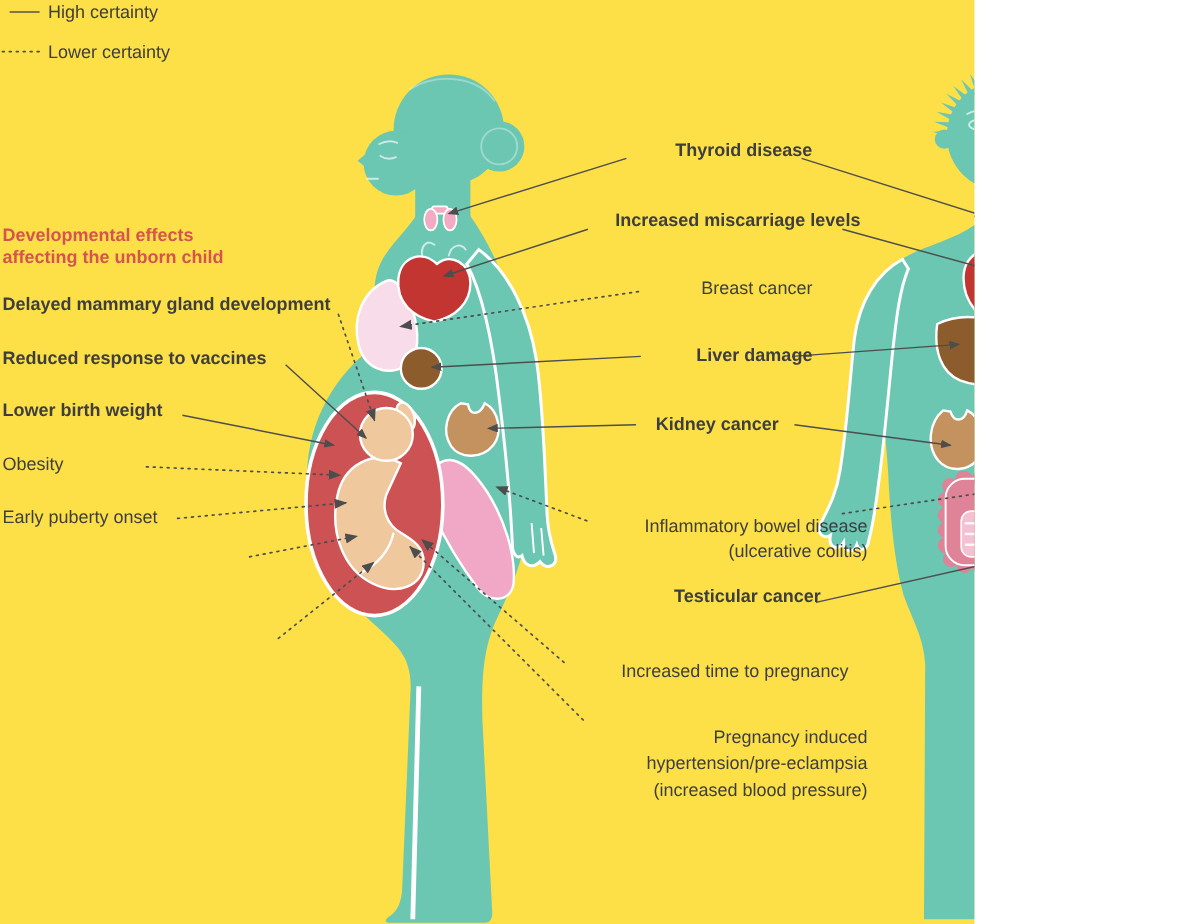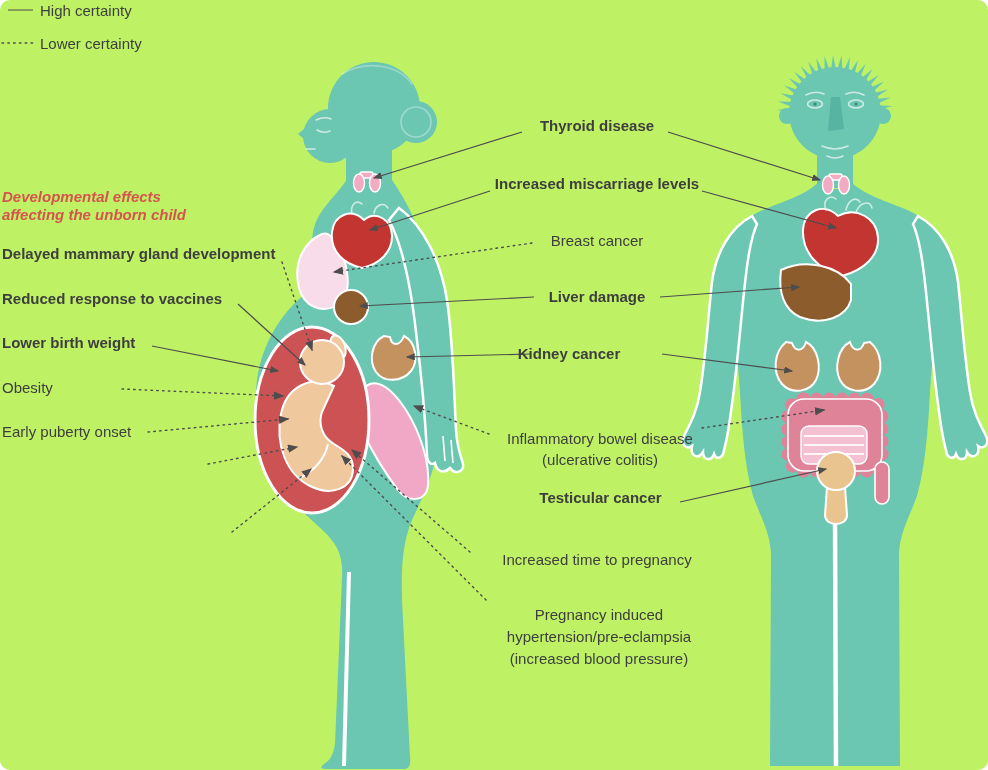--- a/index.html
+++ b/index.html
@@ -2,27 +2,27 @@
 <html style="--c-body: #6bc6b2; --c-shade: #58b4a2; --c-heart: #c23531; --c-uterus: #cd5253; --c-fetus: #efc89d; --c-breast: #f9dcea; --c-thyroid: #f3abc3; --c-abdo: #f1a8c6; --c-liver: #8c5c2d; --c-kidney: #c4925f; --c-lint: #df8398; --c-sint: #f4c1d2; --c-testes: #eac48f; --c-accent: #d5544f; --c-text: #3e3e3e; --c-line: #4d4d4d;"><head>
 <meta charset="utf-8">
 <style>
   :root{
     --c-body:#6bc6b2; --c-shade:#58b4a2; --c-heart:#c23531; --c-uterus:#cd5253;
     --c-fetus:#efc89d; --c-breast:#f9dcea; --c-thyroid:#f3abc3; --c-abdo:#f1a8c6;
     --c-liver:#8c5c2d; --c-kidney:#c4925f; --c-lint:#df8398; --c-sint:#f4c1d2;
     --c-testes:#eac48f; --c-accent:#d5544f; --c-text:#3e3e3e; --c-line:#4d4d4d;
   }
   html,body{margin:0;padding:0;background:#fff;}
-  #canvas{position:relative;width:988px;height:770px;overflow:hidden;
-          font-family:"Liberation Sans",sans-serif;background:#bef264;border-radius:10px;}
+  #canvas{position:relative;width:812px;height:770px;overflow:hidden;
+          font-family:"Liberation Sans",sans-serif;background:#fde047;}
   #art{position:absolute;left:0;top:0;z-index:1;}
   .label{position:absolute;z-index:2;font-size:15px;line-height:18px;color:var(--c-text);white-space:nowrap;}
   .bold{font-weight:bold;}
-  .ctr{text-align:center;white-space:normal;}
-  .red-heading{color:var(--c-accent);font-weight:bold;font-style:italic;}
+  .ctr{text-align:right;white-space:normal;}
+  .red-heading{color:var(--c-accent);font-weight:bold;}
   .teal{fill:var(--c-body);}
   .arm{fill:var(--c-body);stroke:#fff;stroke-width:2.5;}
   .organ{stroke:#fff;stroke-width:2;}
   .lead{stroke:var(--c-line);stroke-width:1.2;fill:none;}
   .lead.dotted{stroke-dasharray:1.6 4.2;stroke-linecap:round;stroke-width:1.4;}
   .facial{stroke:rgba(255,255,255,.65);stroke-width:1.6;fill:none;stroke-linecap:round;}
 </style>
 </head>
 <body>
 

